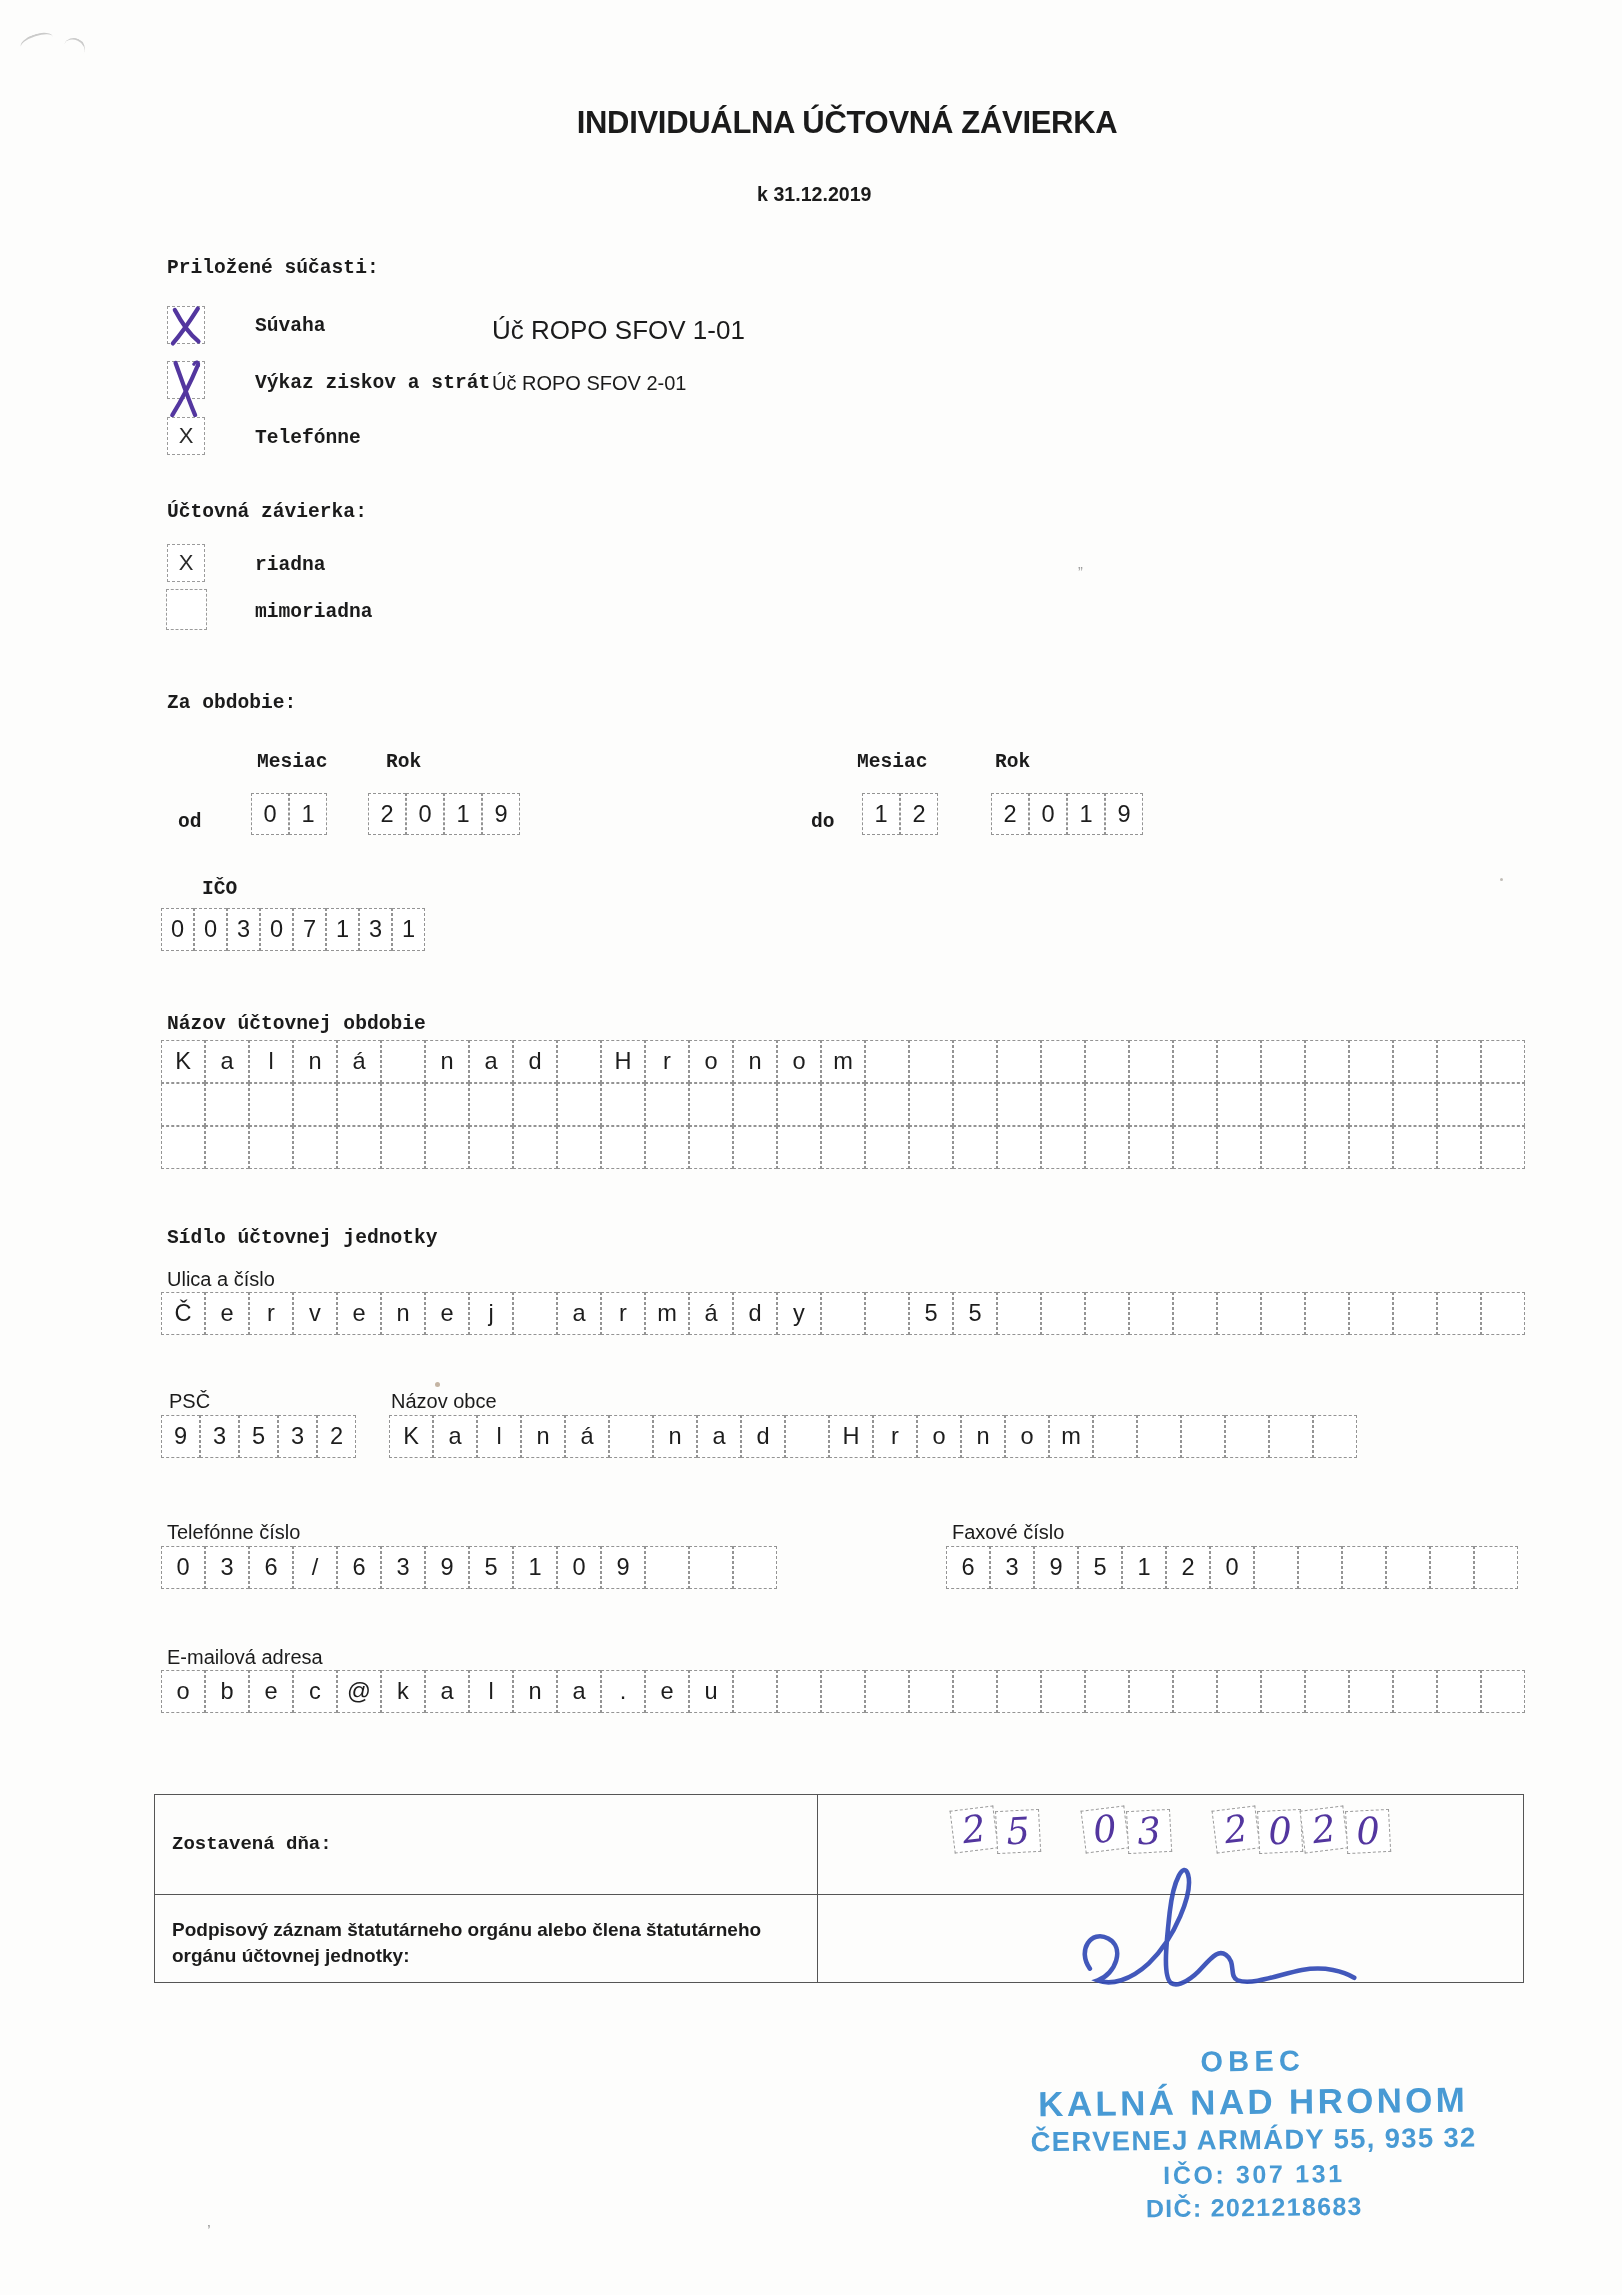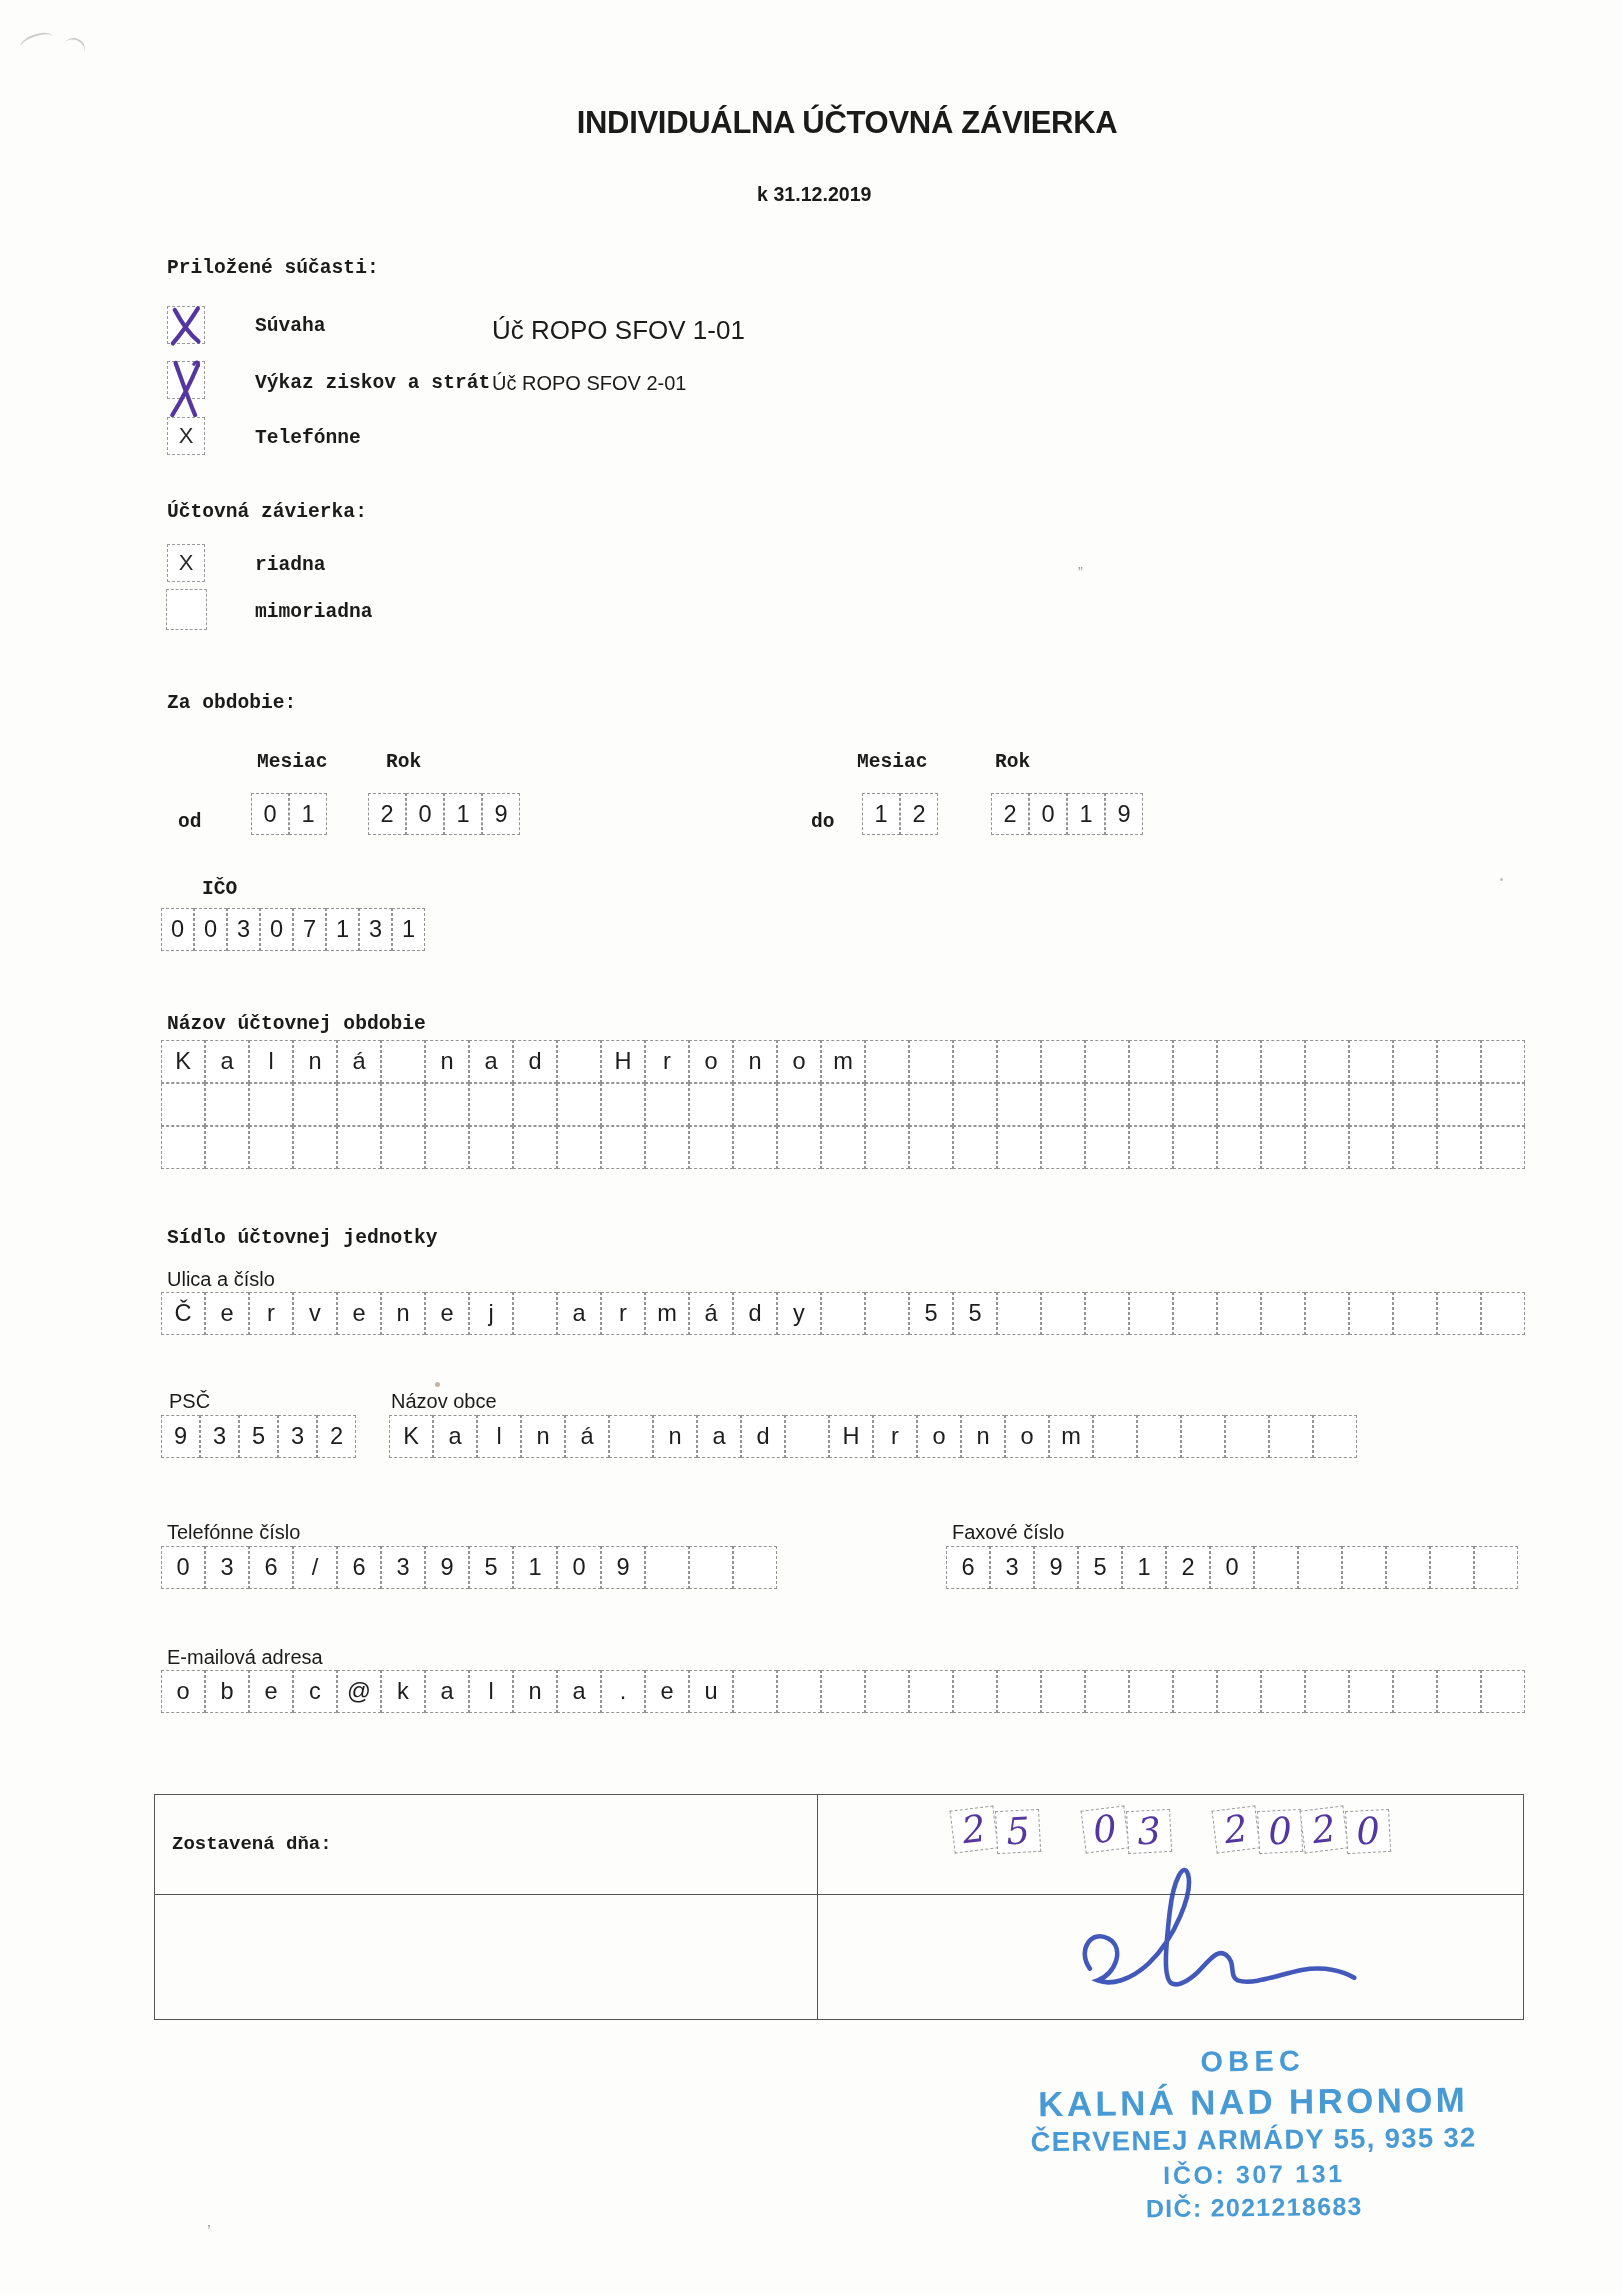--- a/index.html
+++ b/index.html
@@ -21,21 +21,21 @@
   .grid{position:absolute;display:flex;}
   .grid .cell{flex:0 0 var(--cw,44px);width:var(--cw,44px);height:var(--ch,43px);
       border:1px dashed #949494;box-sizing:border-box;background:#fff;
       display:flex;align-items:center;justify-content:center;
       font-size:23.6px;color:#1d1d1d;}
   .hw-grid .cell{font-family:"DejaVu Serif",serif;font-style:italic;font-size:37px;
       color:var(--ink-purple,#53369f);border-color:#9b9b9b;}
   .hw-grid .cell{transform:rotate(-7deg);}
   .hw-grid .cell:nth-child(even){transform:rotate(-3deg) translateY(2px);}
   
-  .btable{position:absolute;left:154px;top:1794px;width:1370px;height:226px;
+  .btable{position:absolute;left:154px;top:1794px;width:1370px;height:189px;
           border:1.3px solid #555;box-sizing:border-box;background:transparent;}
   .btable .vdiv{position:absolute;left:662px;top:0;width:1.3px;height:100%;background:#555;}
   .btable .hdiv{position:absolute;left:0;top:99px;width:100%;height:1.3px;background:#555;}
   .btable .lbl{font-size:19px;}
   .sig-statement{position:absolute;left:17px;top:122px;width:648px;font-size:19px;
                  font-weight:bold;white-space:normal;line-height:1.35;}
   
   .stamp{position:absolute;left:982px;top:2045px;width:543px;text-align:center;
          color:var(--stamp-blue,#3f95d2);opacity:.95;transform:rotate(-0.6deg);
          font-weight:bold;}
@@ -394,20 +394,21 @@
     <div class="grid hw-grid" style="left:928px;top:13px;--cw:44px;--ch:43px;">
         <span class="cell">0</span>
         <span class="cell">3</span>
       </div>
     <div class="grid hw-grid" style="left:1059px;top:13px;--cw:44px;--ch:43px;">
         <span class="cell">2</span>
         <span class="cell">0</span>
         <span class="cell">2</span>
         <span class="cell">0</span>
       </div>
+    <div class="sig-statement">Podpisový záznam štatutárneho orgánu alebo člena štatutárneho orgánu účtovnej jednotky:</div>
   </div>
 
   <svg class="abs" style="left:1065px;top:1852px;z-index:3;" width="301" height="154" viewBox="0 0 460 235">
     <path d="M38,178 C18,150 40,118 66,132 C92,146 78,186 50,196
              C70,204 100,196 128,170 C168,132 196,62 188,34
              C182,14 166,40 160,92 C154,146 150,190 162,200
              C174,208 196,192 210,176 C228,156 236,150 246,157
              C262,168 250,190 264,196 C288,204 330,186 362,180
              C398,174 426,182 442,192" stroke="#2d46b4" stroke-width="7" fill="none" stroke-linecap="round" opacity="0.9"></path>
   </svg>

